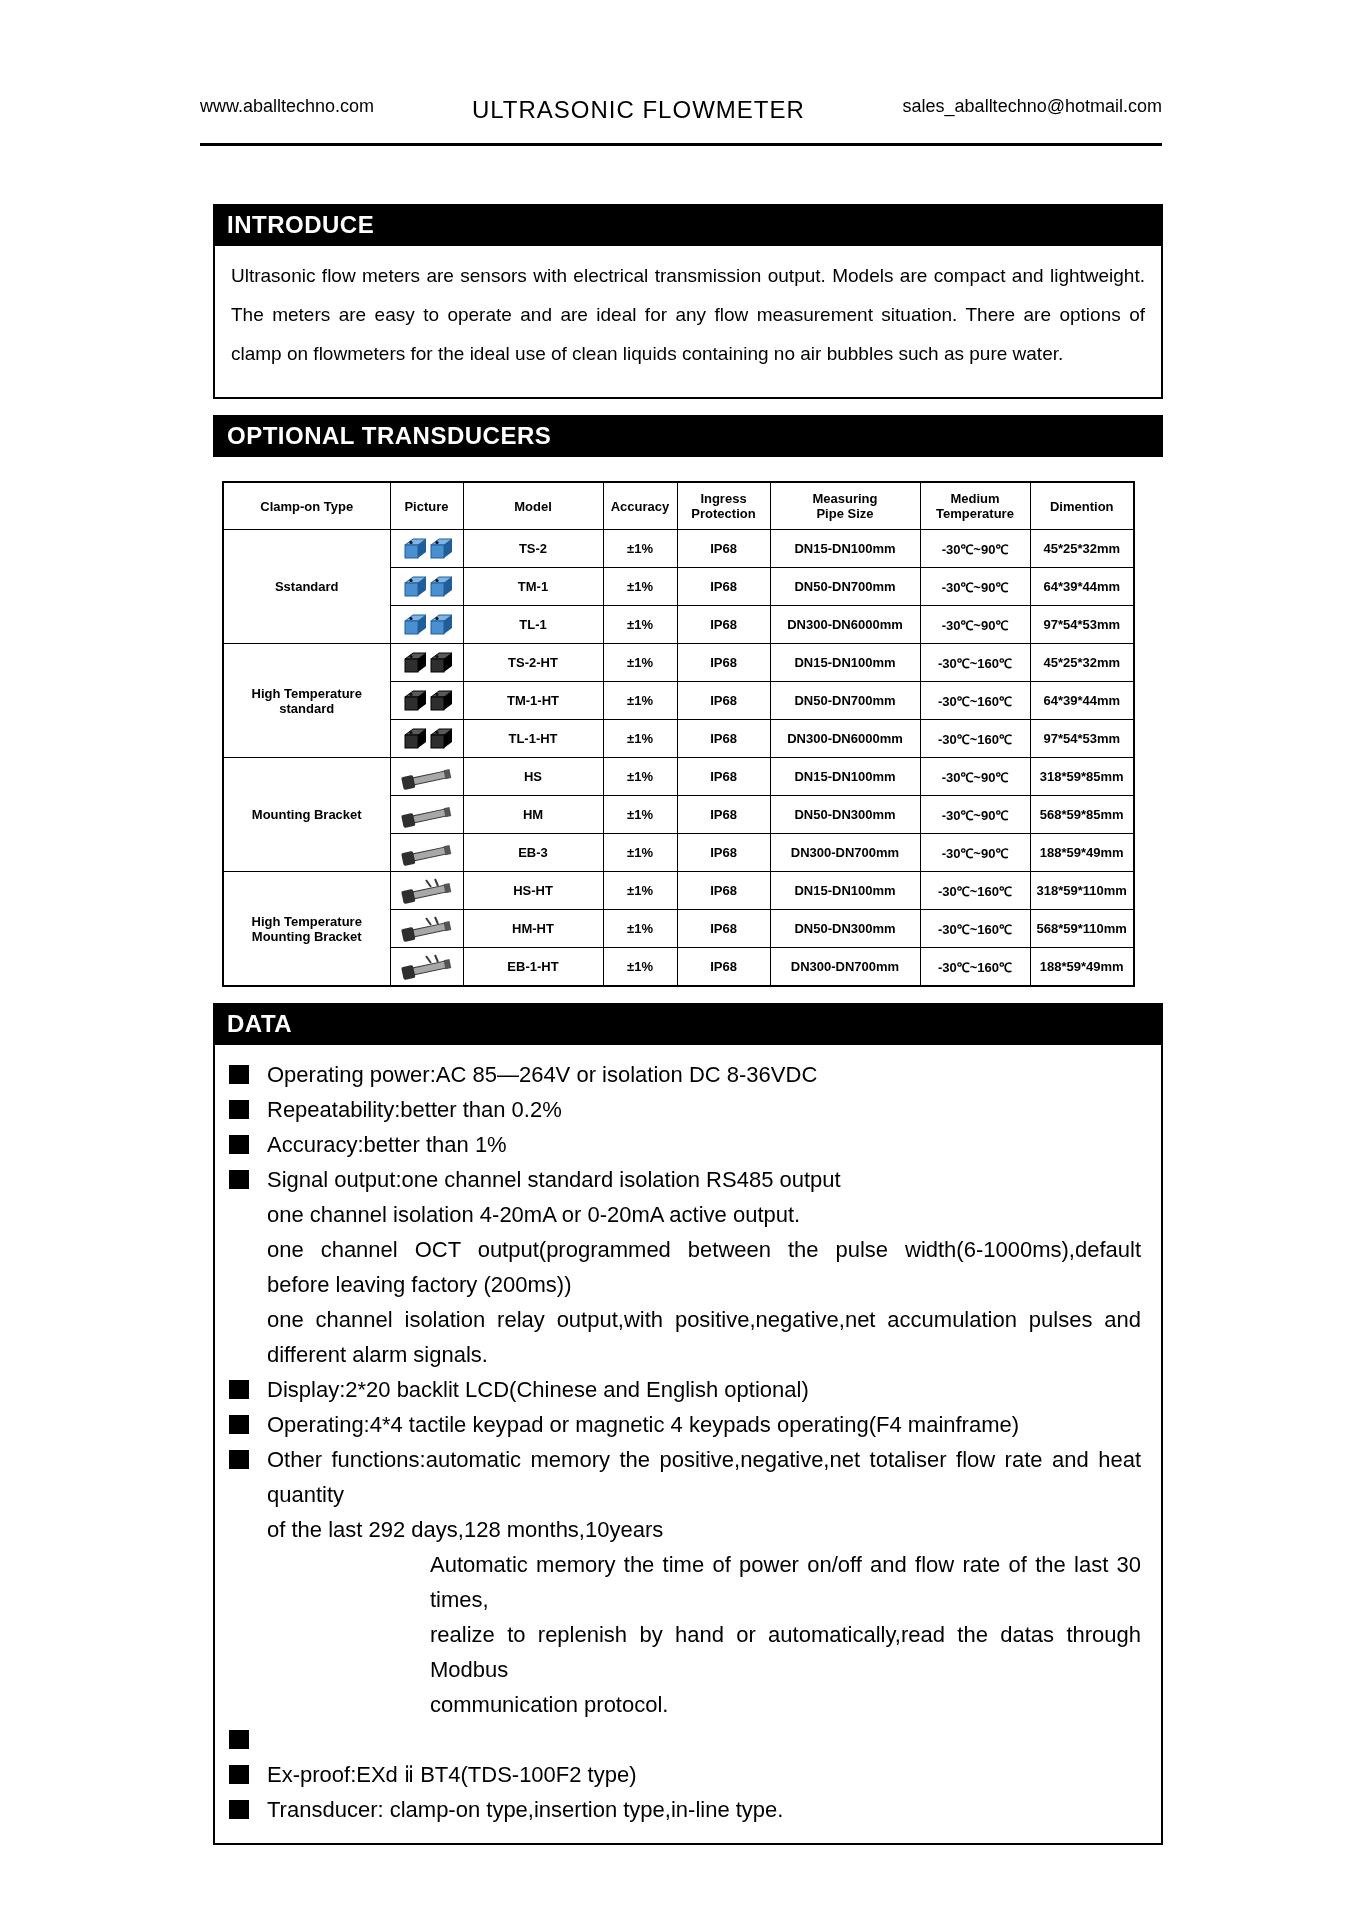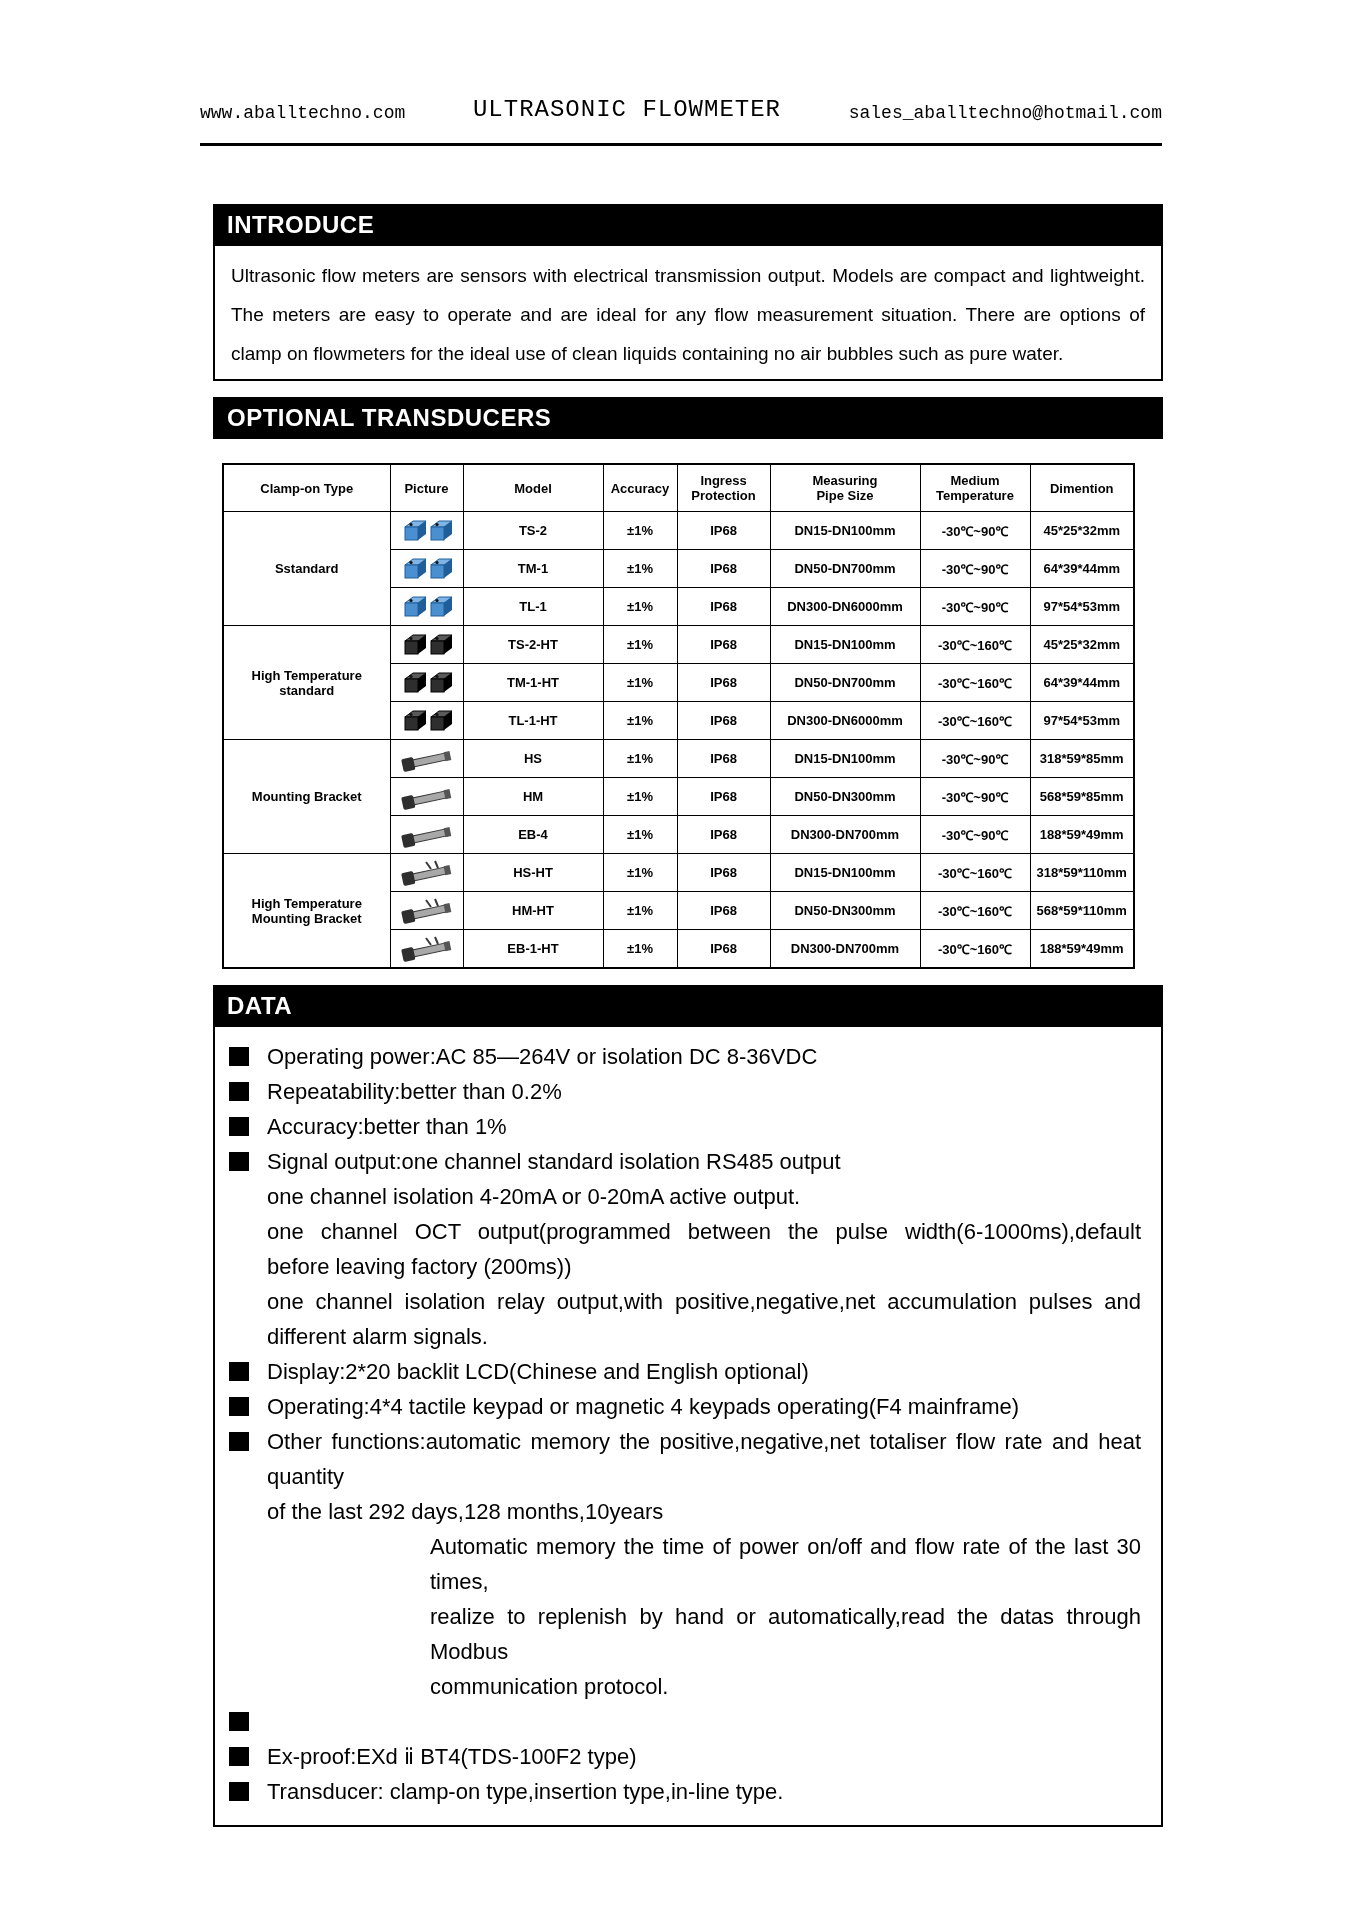--- a/index.html
+++ b/index.html
@@ -3,34 +3,34 @@
 <meta charset="utf-8">
 <style>
   html,body{margin:0;padding:0;}
   body{
     width:1357px;height:1918px;background:#ffffff;position:relative;
     font-family:"Liberation Sans", sans-serif;color:#000;
   }
   
   .page-header{
     position:absolute;top:96px;left:200px;width:962px;
-    display:flex;justify-content:space-between;align-items:flex-end;
-    font-family:Liberation Mono, monospace;font-size:18px;
+    display:flex;justify-content:space-between;align-items:flex-start;
+    font-family:Liberation Sans, sans-serif;font-size:18px;
   }
   .page-header .title{font-size:24px;letter-spacing:1px;}
   .header-rule{position:absolute;top:143px;left:200px;width:962px;height:3px;background:#000;}
   
   .content{position:absolute;top:204px;left:213px;width:950px;}
   .section-bar{
     background:#000;color:#fff;font-weight:bold;font-size:24px;
     padding:7px 0 7px 14px;letter-spacing:0.5px;box-sizing:border-box;
   }
   .intro-box{
     border:2px solid #000;border-top:none;box-sizing:border-box;
-    padding:10px 16px 6px 16px;font-size:19px;line-height:39px;
+    padding:10px 16px 24px 16px;font-size:19px;line-height:39px;
     text-align:justify;
   }
   .opt-bar{margin-top:16px;}
   
   .transducers-table{
     border-collapse:collapse;margin:24px 0 0 9px;
     font-size:13px;font-weight:bold;text-align:center;
     border:2px solid #000;table-layout:fixed;
   }
   .transducers-table th,.transducers-table td{
@@ -268,21 +268,21 @@
           <td>568*59*85mm</td>
         </tr>
         <tr>
           <td class="pic-cell"><svg width="58" height="27" viewBox="0 0 58 27">
     <g transform="rotate(-12 29 16)">
       <rect x="9" y="12" width="42" height="7" fill="#a8a8a8" stroke="#3a3a3a" stroke-width="1"></rect>
       <rect x="4" y="9" width="12" height="13" rx="2" fill="#2f2f2f"></rect>
       <rect x="47" y="11" width="6" height="9" fill="#555"></rect>
     </g>
             </svg></td>
-          <td>EB-4</td>
+          <td>EB-3</td>
           <td>±1%</td>
           <td>IP68</td>
           <td>DN300-DN700mm</td>
           <td>-30℃~90℃</td>
           <td>188*59*49mm</td>
         </tr>
         <tr>
           <td rowspan="3">High Temperature Mounting Bracket</td>
           <td class="pic-cell"><svg width="58" height="27" viewBox="0 0 58 27">
               <line x1="28" y1="3" x2="33" y2="10" stroke="#3a3a3a" stroke-width="2"></line>

